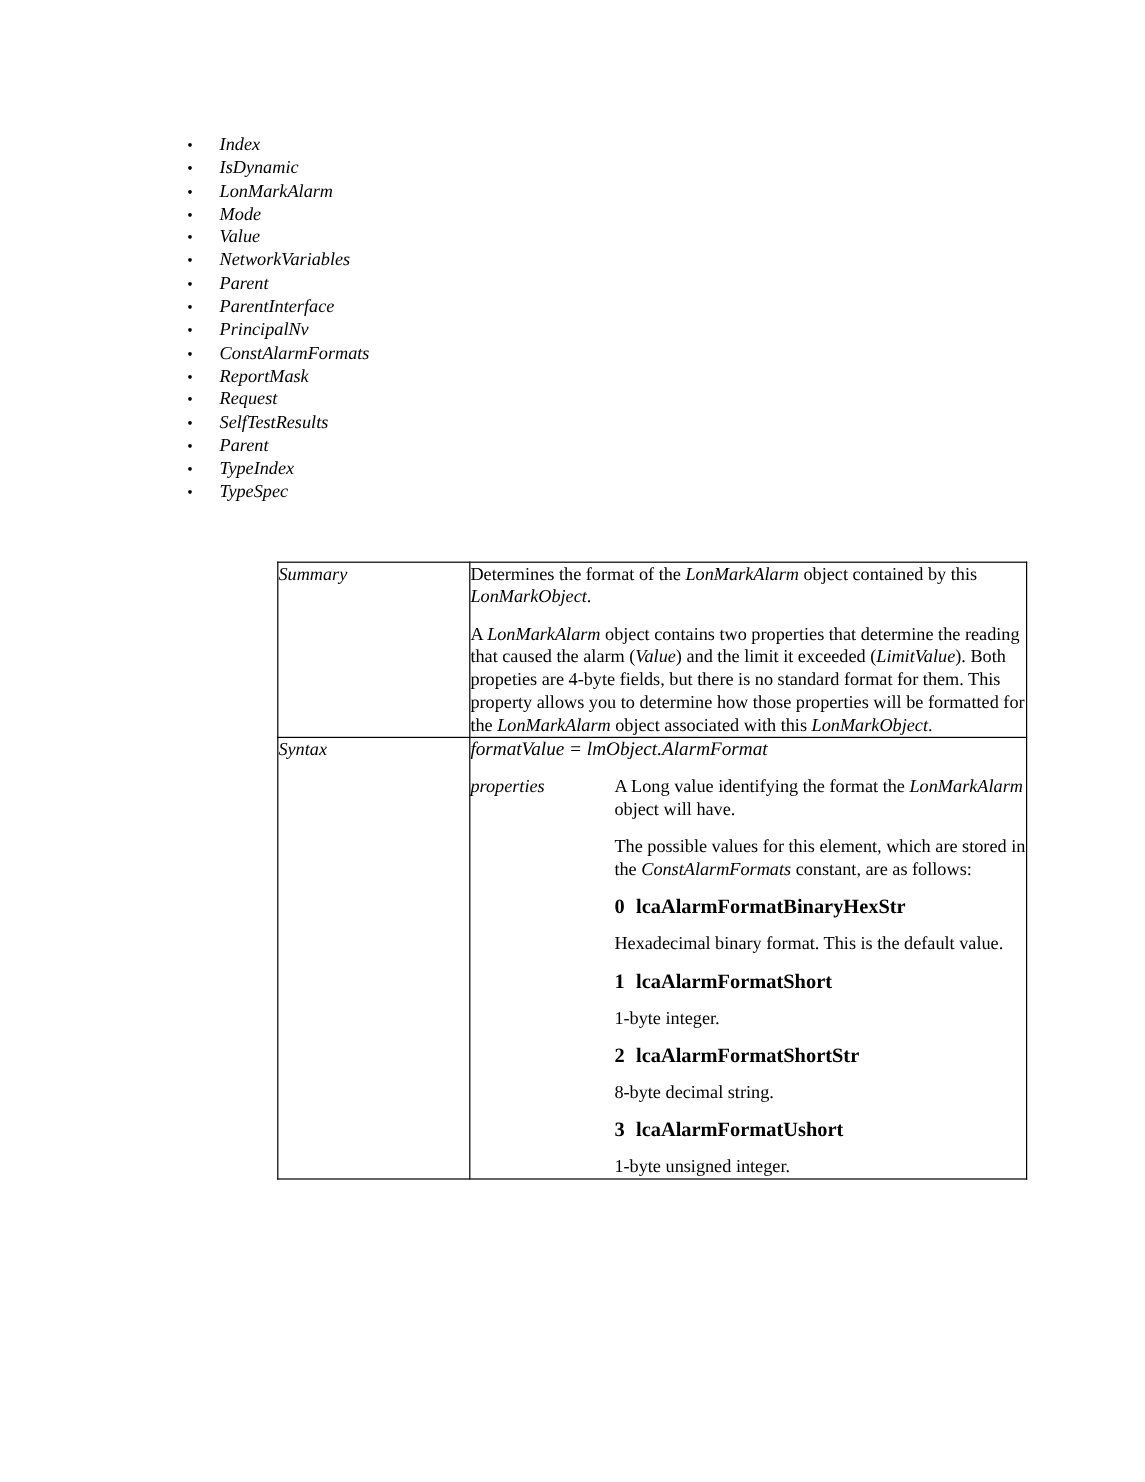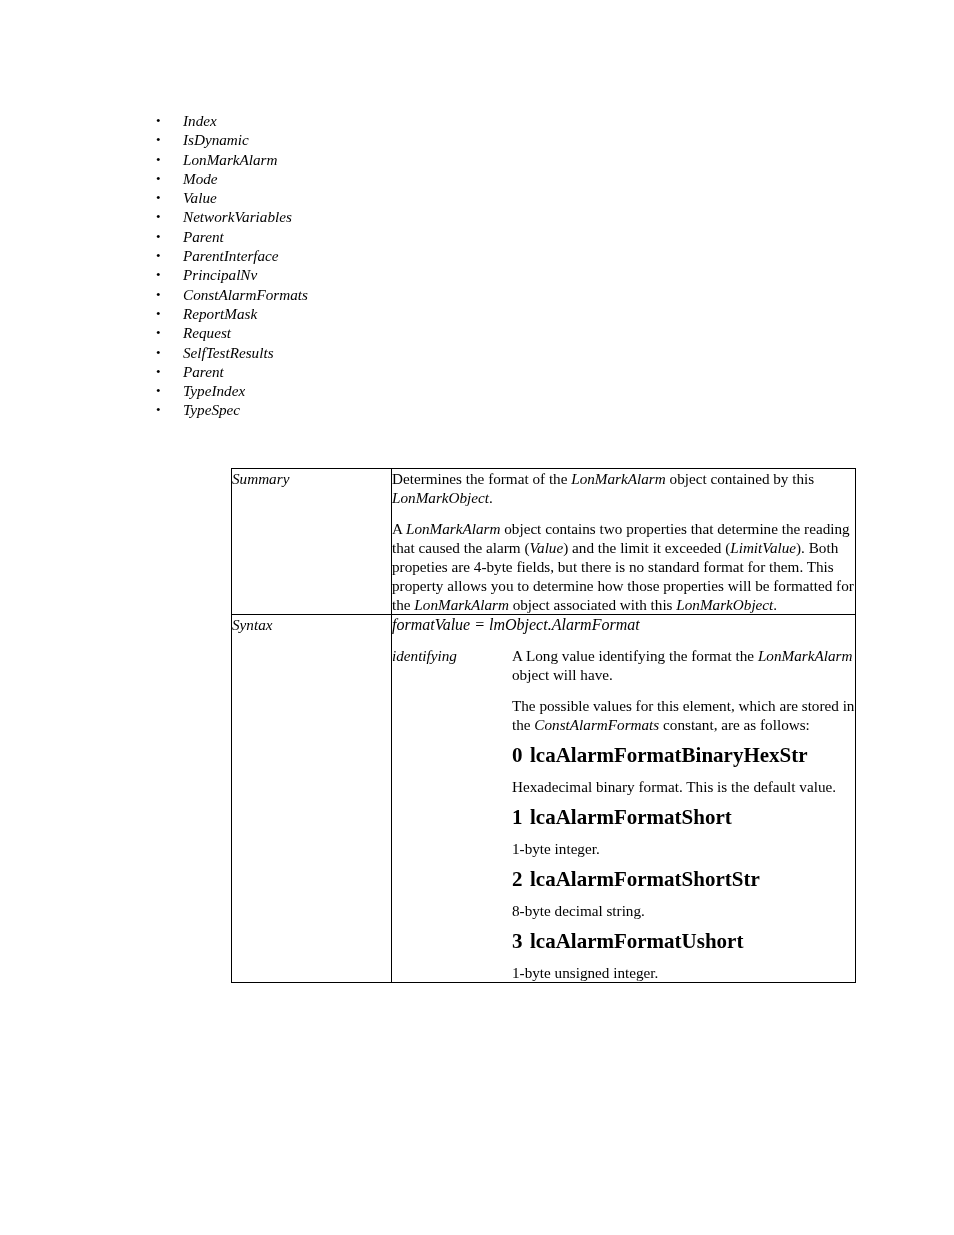--- a/index.html
+++ b/index.html
@@ -135,21 +135,21 @@
   .idesc p {
     margin: 0 0 12px 0;
   }
   .idesc p:last-child {
     margin-bottom: 0;
   }
 
   .const {
     margin: 0 0 9px 0;
     font-weight: bold;
-    font-size: 21px;
+    font-size: 17px;
     line-height: 19px;
     white-space: nowrap;
   }
   .const .num {
     display: inline-block;
     width: 18px;
   }
   .const-desc {
     margin: 0 0 12px 0;
     font-size: 15.2px;
@@ -205,21 +205,21 @@
 
           <p class="syntax-line">formatValue = lmObject.AlarmFormat</p>
 
           <table class="inner-table">
             <colgroup>
               <col class="ic-elem">
               <col class="ic-desc">
             </colgroup>
             <tbody>
               <tr>
-                <td class="ielem">identifying</td>
+                <td class="ielem">properties</td>
                 <td class="idesc">
 
                   <p><span>A Long value identifying the format the </span><em class="it">LonMarkAlarm</em><span> object will have.</span></p>
 
                   <p><span>The possible values for this element, which are stored in the </span><em class="it">ConstAlarmFormats</em><span> constant, are as follows:</span></p>
 
                   <p class="const"><span class="num">0</span><span>lcaAlarmFormatBinaryHexStr</span></p>
                   <p class="const-desc">Hexadecimal binary format. This is the default value.</p>
 
                   <p class="const"><span class="num">1</span><span>lcaAlarmFormatShort</span></p>

